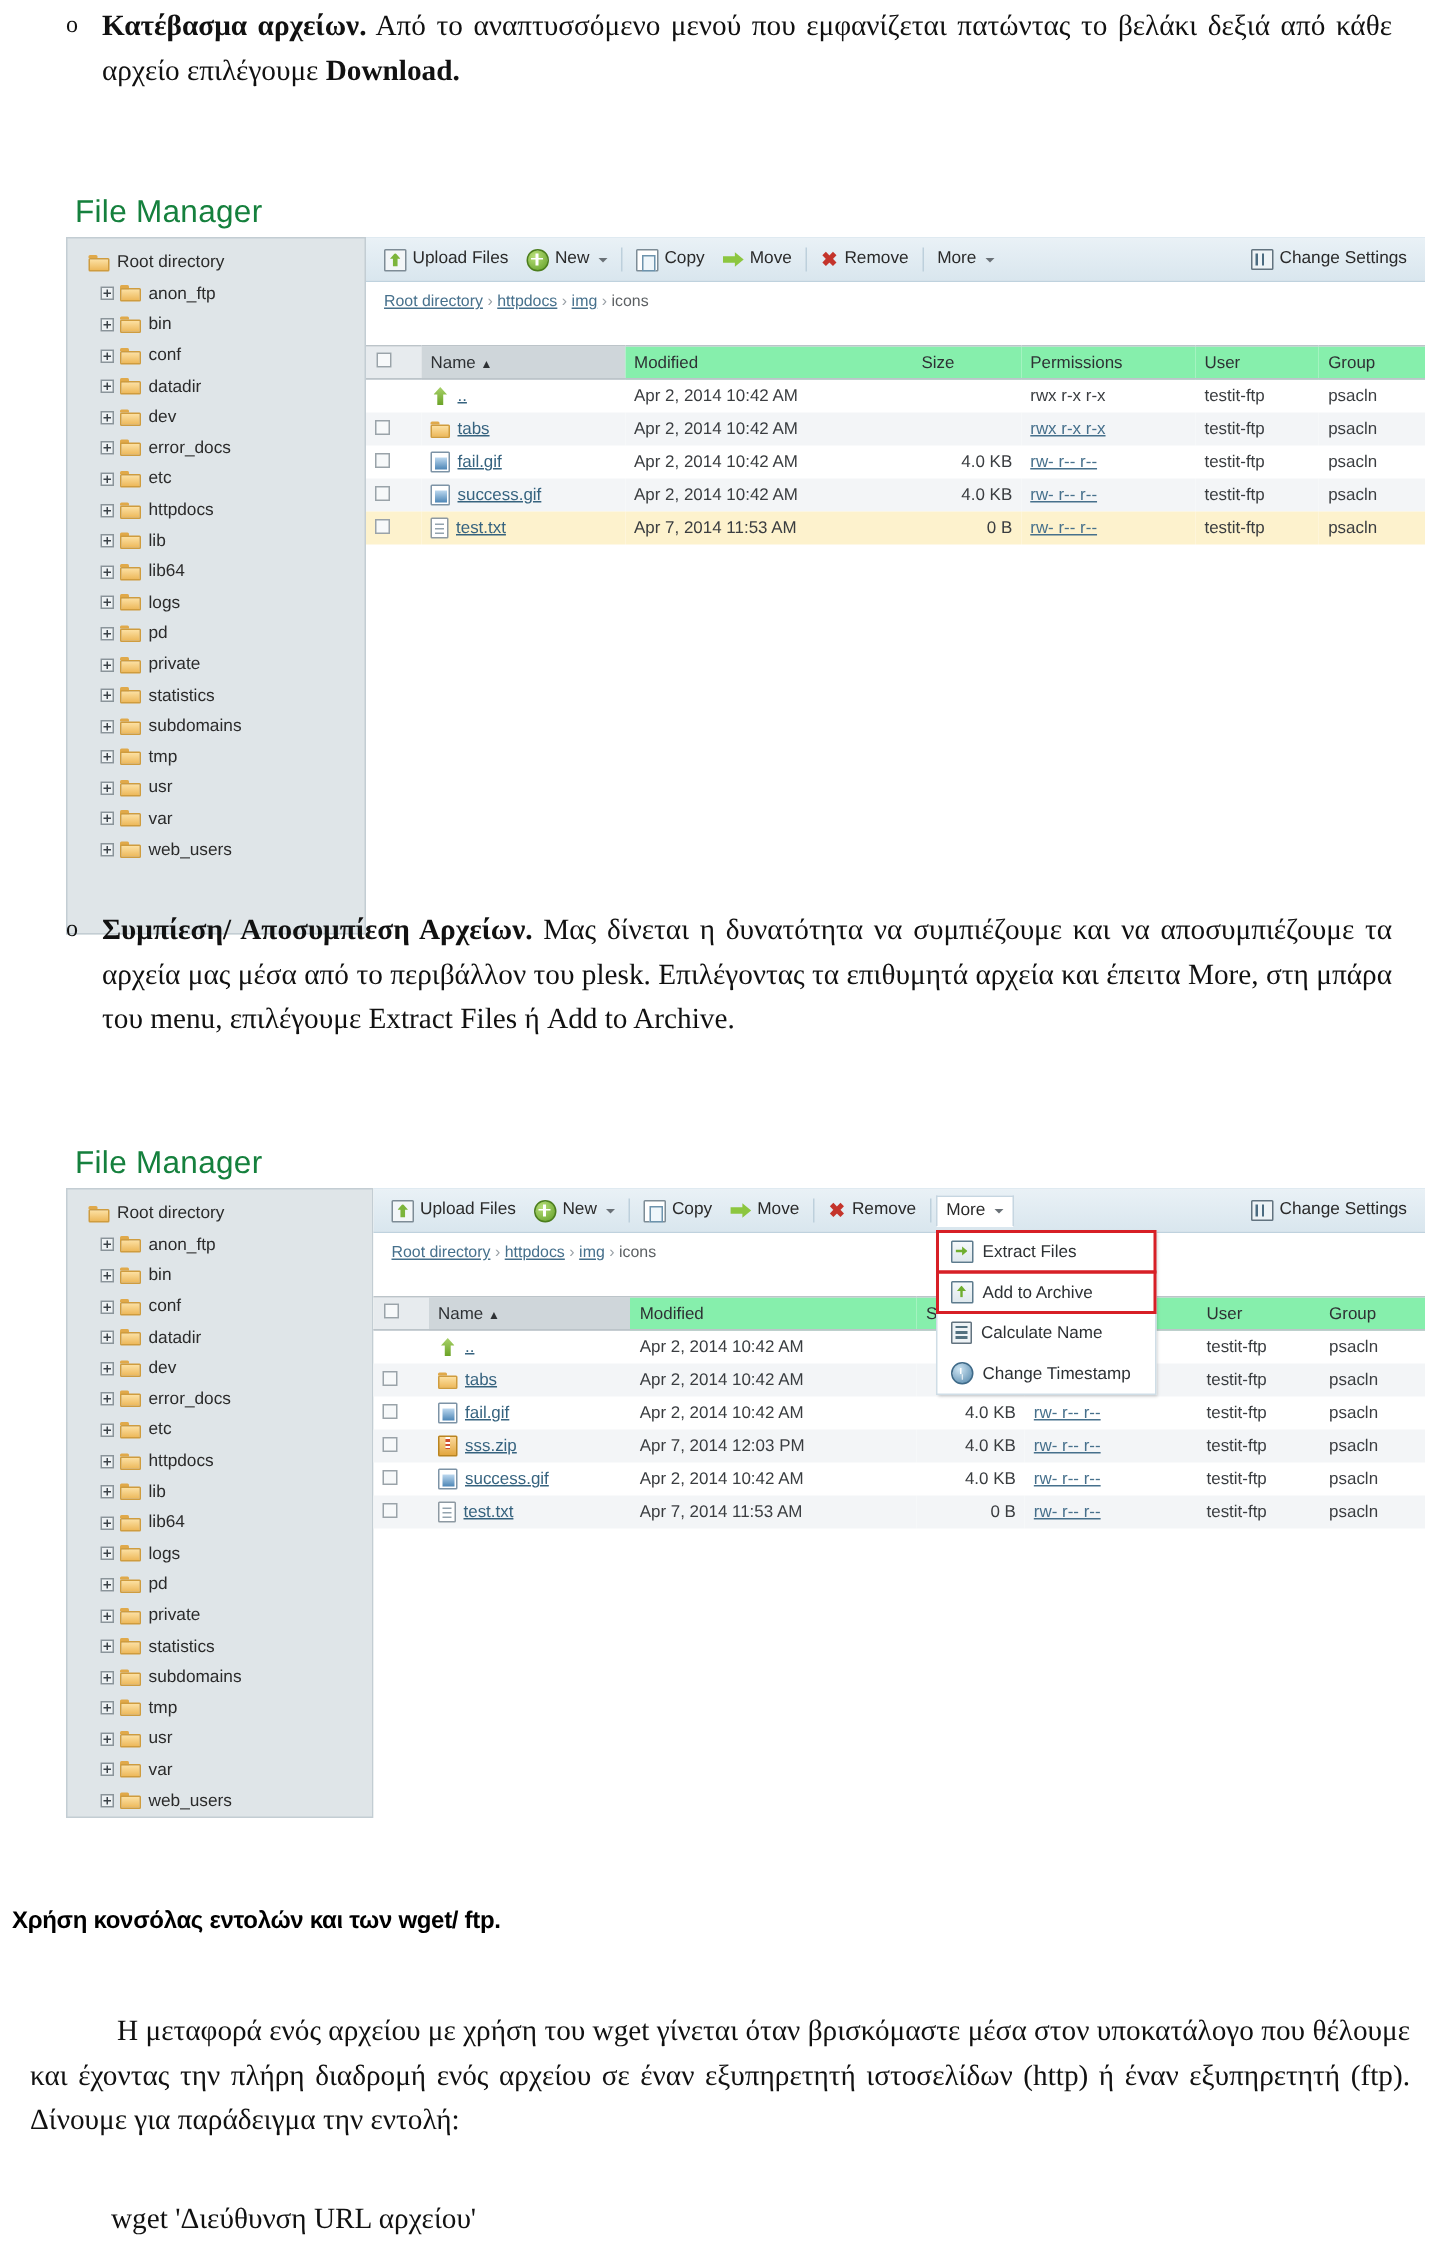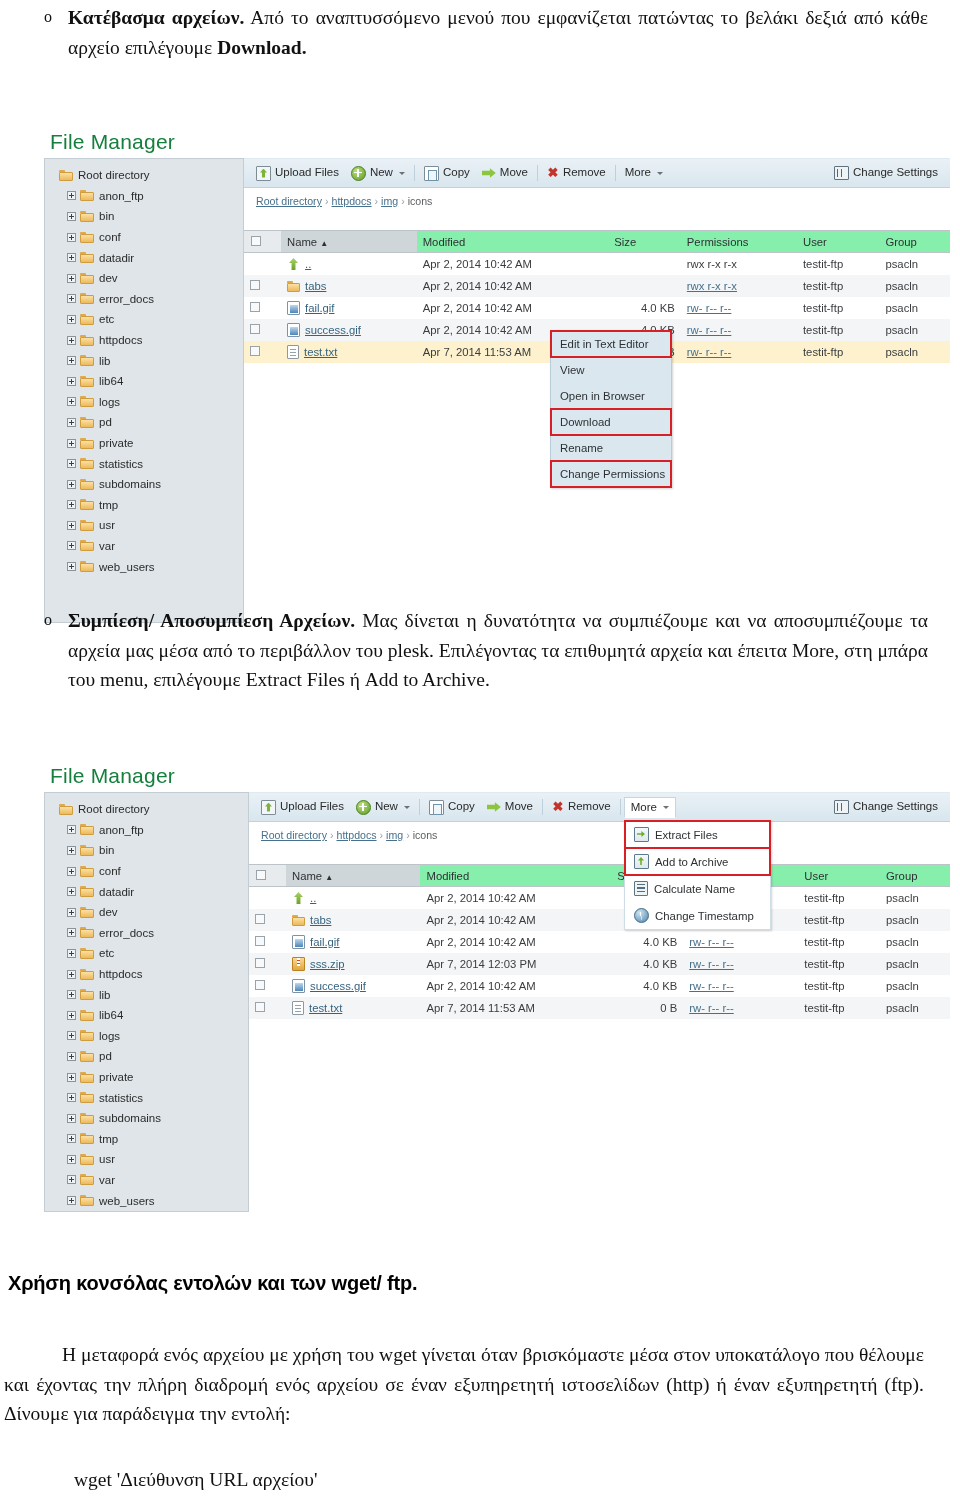--- a/index.html
+++ b/index.html
@@ -30,21 +30,21 @@
     font-family: "Liberation Serif", serif;
     font-size: 16px;
     color: #111;
   }
   .prose b { font-weight: bold; }
 
   .heading-bold {
     position: absolute;
     font-family: "Liberation Sans", sans-serif;
     font-weight: bold;
-    font-size: 20px;
+    font-size: 16px;
     color: #000;
     letter-spacing: -0.2px;
   }
 
   
   .fm {
     position: absolute;
     background: #ffffff;
   }
   .fm-title {
@@ -657,40 +657,20 @@
               </td>
             <td>Apr 7, 2014 11:53 AM</td>
             <td class="tnum">0 B</td>
             <td><a class="plink">rw- r-- r--</a></td>
             <td>testit-ftp</td>
             <td>psacln</td>
           </tr>
         </tbody>
       </table>
 
-      <div class="ctxmenu" style="left:306px; top:172px; width:120px;">
-        <div class="ctx-item boxed">
-            <span>Edit in Text Editor</span>
-          </div>
-        <div class="ctx-item">
-            <span>View</span>
-          </div>
-        <div class="ctx-item">
-            <span>Open in Browser</span>
-          </div>
-        <div class="ctx-item boxed">
-            <span>Download</span>
-          </div>
-        <div class="ctx-item">
-            <span>Rename</span>
-          </div>
-        <div class="ctx-item boxed">
-            <span>Change Permissions</span>
-          </div>
-      </div>
 
     </div>
   </div>
 </div>
 
 <div class="bullet-marker" style="left:44px; top:611px;">o</div>
 <div class="prose" style="left:68px; top:606px; width:860px;">
   <b>Συμπίεση/ Αποσυμπίεση Αρχείων.</b><span> Μας δίνεται η δυνατότητα να συμπιέζουμε και να αποσυμπιέζουμε τα αρχεία μας μέσα από το περιβάλλον του plesk. Επιλέγοντας τα επιθυμητά αρχεία και έπειτα More, στη μπάρα του menu, επιλέγουμε Extract Files ή Add to Archive.</span>
 </div>
 
@@ -959,19 +939,19 @@
           <span>Change Timestamp</span>
         </div>
       </div>
 
     </div>
   </div>
 </div>
 
 <div class="heading-bold" style="left:8px; top:1272px;">Χρήση κονσόλας εντολών και των wget/ ftp.</div>
 
-<div class="prose" style="left:4px; top:1340px; width:920px; text-indent:58px;">
+<div class="prose" style="left:20px; top:1340px; width:920px; text-indent:58px;">
   <span>Η μεταφορά ενός αρχείου με χρήση του wget γίνεται όταν βρισκόμαστε μέσα στον υποκατάλογο που θέλουμε και έχοντας την πλήρη διαδρομή ενός αρχείου σε έναν εξυπηρετητή ιστοσελίδων (http) ή έναν εξυπηρετητή (ftp). Δίνουμε για παράδειγμα την εντολή:</span>
 </div>
 
 <div class="prose" style="left:8px; top:1465px; width:920px; text-indent:66px; text-align:left;">
   <span>wget 'Διεύθυνση URL αρχείου'</span>
 </div>
 
 </body></html>

